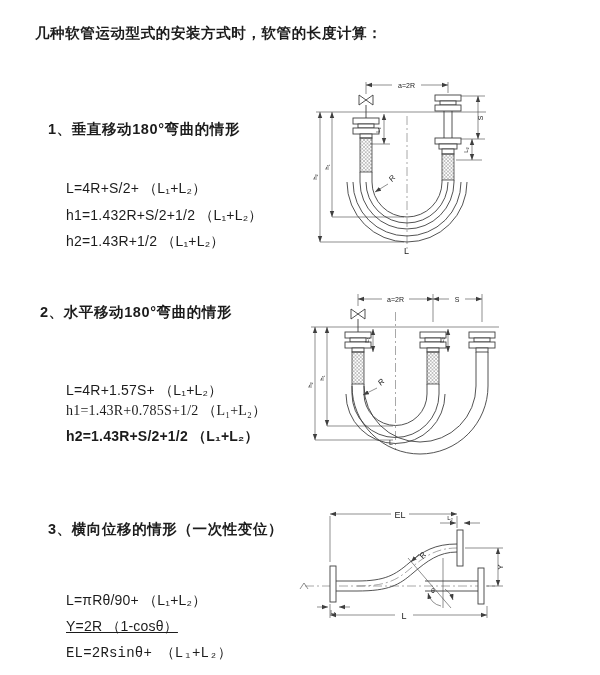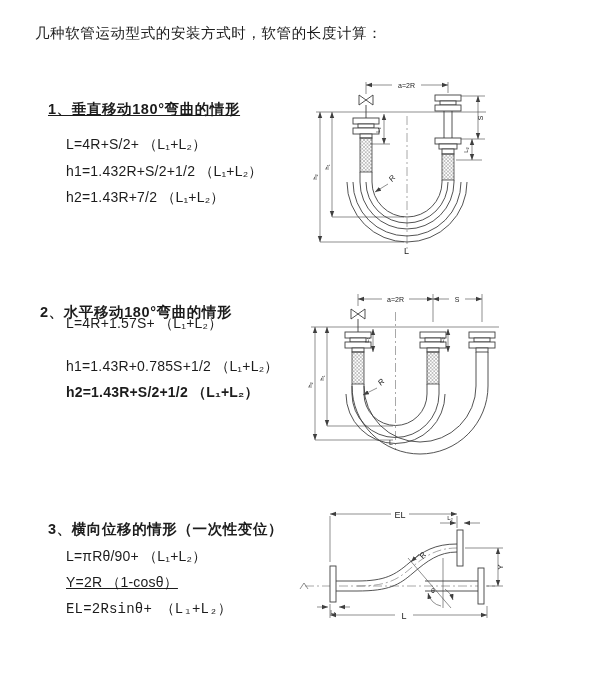--- a/index.html
+++ b/index.html
@@ -2,27 +2,27 @@
 <html><head>
 <meta charset="utf-8">
 <style>
   html,body{margin:0;padding:0;background:#fff;}
   body{
     width:600px;height:675px;position:relative;overflow:hidden;
     font-family:"Liberation Sans","DejaVu Sans",sans-serif;
     color:#1c1c1c;
   }
   .abs{position:absolute;white-space:nowrap;}
-  .title{left:35px;top:24px;font-size:14.5px;font-weight:400;letter-spacing:.6px;}
+  .title{left:35px;top:24px;font-size:14.5px;font-weight:700;letter-spacing:.6px;}
   .heading{font-size:14.5px;font-weight:600;letter-spacing:.6px;}
-  .formula{font-size:14px;font-weight:400;letter-spacing:.2px;}
-  .h-s1{left:48px;top:100px;text-decoration:underline;}
+  .formula{font-size:14px;font-weight:400;letter-spacing:.2px;margin-top:44px;}
+  .h-s1{left:48px;top:120px;}
   .f-s1a{left:66px;top:136px;} .f-s1b{left:66px;top:163px;} .f-s1c{left:66px;top:189px;}
   .h-s2{left:40px;top:303px;}
-  .f-s2a{left:66px;top:315px;} .f-s2b{left:66px;top:358px;} .f-s2c{left:66px;top:384px;font-weight:bold;}
+  .f-s2a{left:66px;top:338px;} .f-s2b{left:66px;top:358px;font-family:Liberation Serif, serif;} .f-s2c{left:66px;top:384px;font-weight:bold;}
   .h-s3{left:48px;top:520px;}
   .f-s3a{left:66px;top:548px;} .f-s3b{left:66px;top:574px;text-decoration:underline;} .f-s3c{left:66px;top:600px;font-family:Liberation Mono, monospace;}
   .d1{left:308px;top:70px;}
   .d2{left:303px;top:282px;}
   .d3{left:295px;top:500px;}
   svg{display:block;}
   svg text{font-family:"Liberation Sans","DejaVu Sans",sans-serif;fill:#1c1c1c;}
   .dr{stroke:#3f3f3f;stroke-width:.9;fill:none;}
   .dm{stroke:#444;stroke-width:.6;fill:none;}
   .cl{stroke:#606060;stroke-width:.55;stroke-dasharray:9 3 2 3;fill:none;}
@@ -31,21 +31,21 @@
   .it{font-style:italic;}
 </style>
 </head>
 <body>
 
 <div class="abs title">几种软管运动型式的安装方式时，软管的长度计算：</div>
 
 <div class="abs heading h-s1">1、垂直移动180°弯曲的情形</div>
 <div class="abs formula f-s1a">L=4R+S/2+ （L₁+L₂）</div>
 <div class="abs formula f-s1b">h1=1.432R+S/2+1/2 （L₁+L₂）</div>
-<div class="abs formula f-s1c">h2=1.43R+7/2 （L₁+L₂）</div>
+<div class="abs formula f-s1c">h2=1.43R+1/2 （L₁+L₂）</div>
 
 <div class="abs heading h-s2">2、水平移动180°弯曲的情形</div>
 <div class="abs formula f-s2a">L=4R+1.57S+ （L₁+L₂）</div>
 <div class="abs formula f-s2b">h1=1.43R+0.785S+1/2 （L₁+L₂）</div>
 <div class="abs formula f-s2c">h2=1.43R+S/2+1/2 （L₁+L₂）</div>
 
 <div class="abs heading h-s3">3、横向位移的情形（一次性变位）</div>
 <div class="abs formula f-s3a">L=πRθ/90+ （L₁+L₂）</div>
 <div class="abs formula f-s3b">Y=2R （1-cosθ）</div>
 <div class="abs formula f-s3c">EL=2Rsinθ+ （L₁+L₂）</div>

